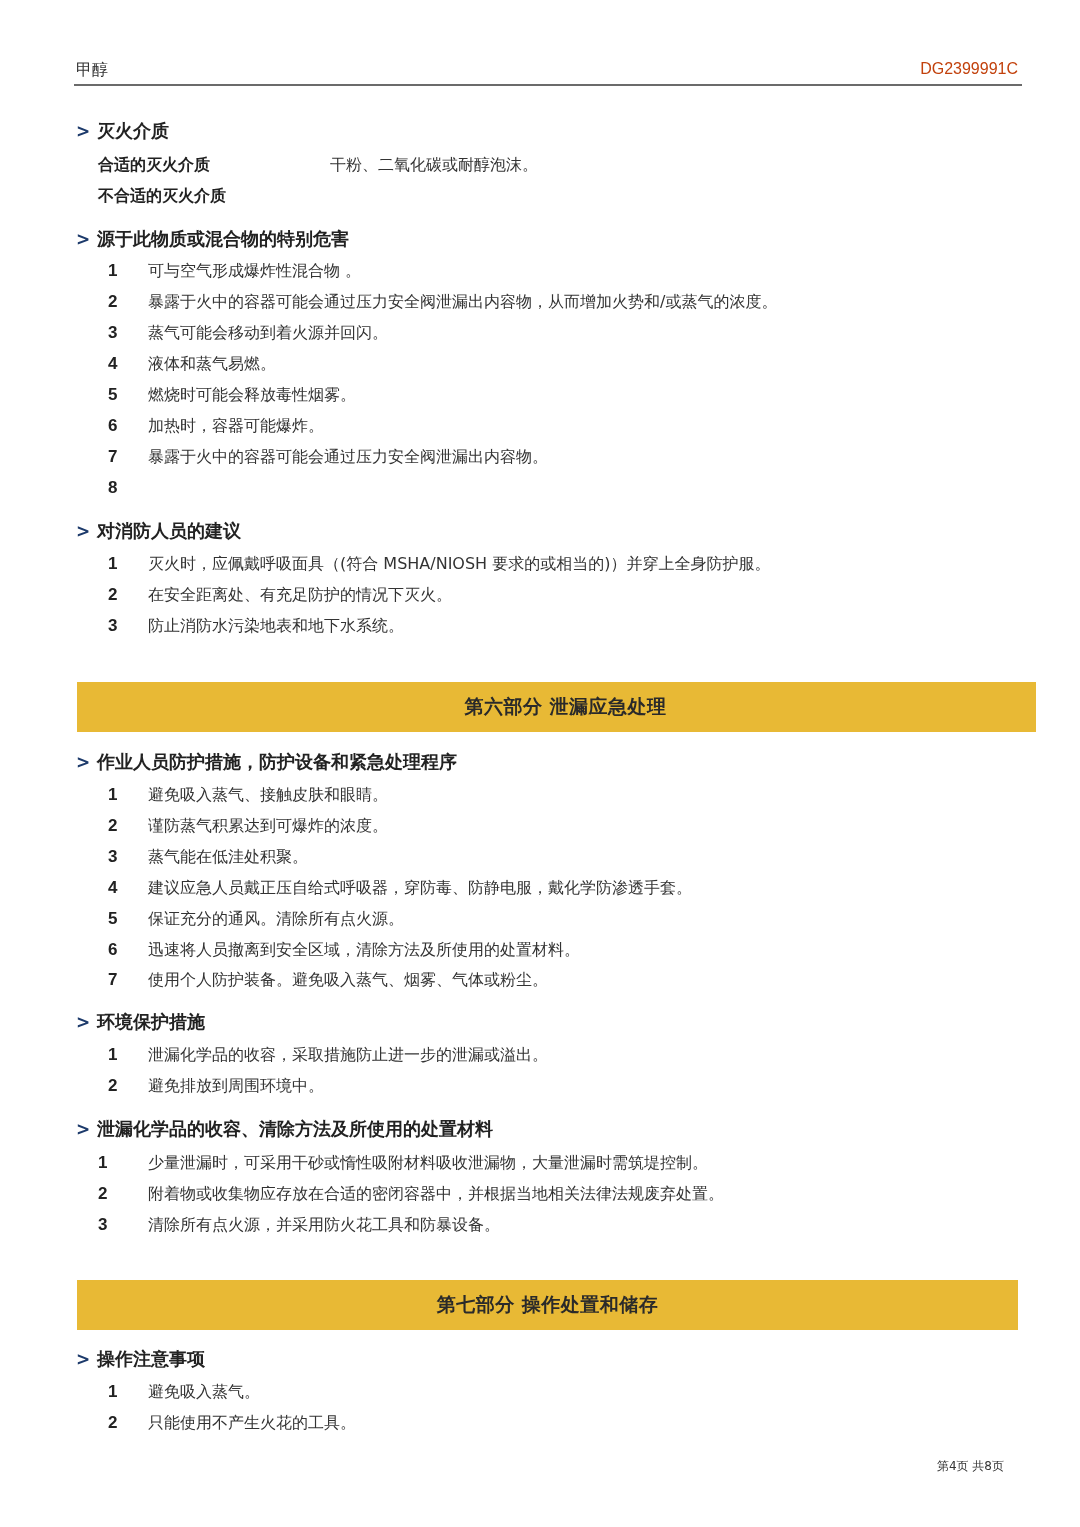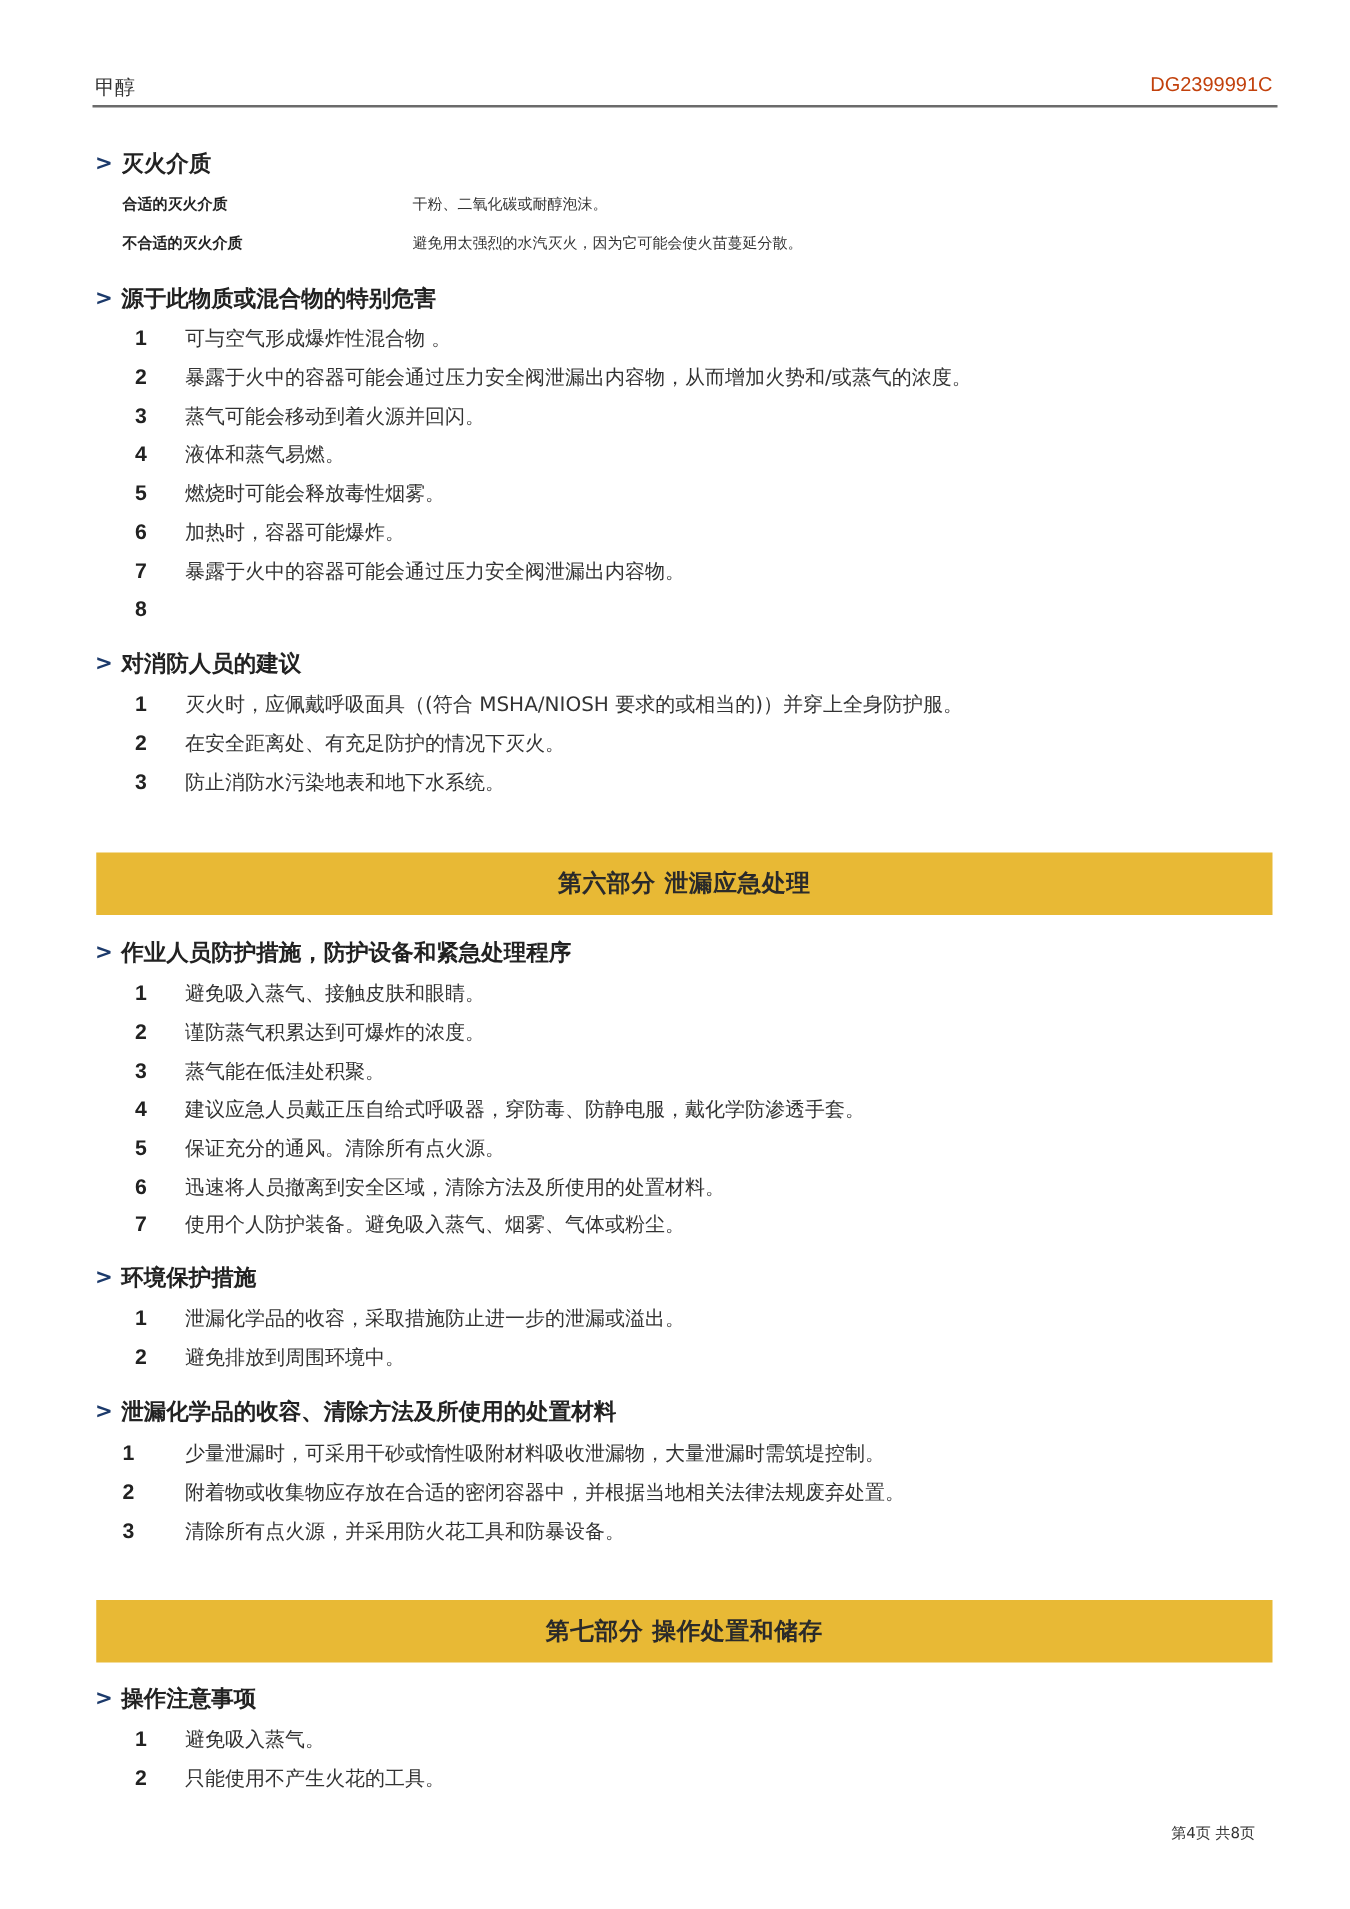--- a/index.html
+++ b/index.html
@@ -60,21 +60,21 @@
       width: 12px;
       margin-right: 9px;
       color: #1c3a6b;
       font-weight: bold;
       font-size: 17px;
       line-height: 1;
     }
     .kv-row {
       position: absolute;
       left: 98px;
-      font-size: 12px;
+      font-size: 16px;
       white-space: nowrap;
       display: flex;
     }
     .kv-row .k {
       width: 232px;
       font-weight: bold;
       color: #222;
     }
     .kv-row .v {
       color: #333;
@@ -130,21 +130,20 @@
 <div class="section-heading" style="top:119px;">
   <span class="chevron">&gt;</span>
   <span>灭火介质</span>
 </div>
 <div class="kv-row" style="top:155px;">
   <span class="k">合适的灭火介质</span>
   <span class="v">干粉、二氧化碳或耐醇泡沫。</span>
 </div>
 <div class="kv-row" style="top:186px;">
   <span class="k">不合适的灭火介质</span>
-  <span class="v">避免用太强烈的水汽灭火，因为它可能会使火苗蔓延分散。</span>
 </div>
 
 <div class="section-heading" style="top:227px;">
   <span class="chevron">&gt;</span>
   <span>源于此物质或混合物的特别危害</span>
 </div>
 <div class="list-item indent1" style="top:261px;">
     <span class="num">1</span>
     <span>可与空气形成爆炸性混合物 。</span>
   </div>
@@ -186,21 +185,21 @@
   </div>
 <div class="list-item indent1" style="top:585px;">
     <span class="num">2</span>
     <span>在安全距离处、有充足防护的情况下灭火。</span>
   </div>
 <div class="list-item indent1" style="top:616px;">
     <span class="num">3</span>
     <span>防止消防水污染地表和地下水系统。</span>
   </div>
 
-<div class="banner" style="top:682px;">第六部分  泄漏应急处理</div>
+<div class="banner" style="top:682px;padding-left:18px;">第六部分  泄漏应急处理</div>
 
 <div class="section-heading" style="top:750px;">
   <span class="chevron">&gt;</span>
   <span>作业人员防护措施，防护设备和紧急处理程序</span>
 </div>
 <div class="list-item indent1" style="top:785px;">
     <span class="num">1</span>
     <span>避免吸入蒸气、接触皮肤和眼睛。</span>
   </div>
 <div class="list-item indent1" style="top:816px;">

